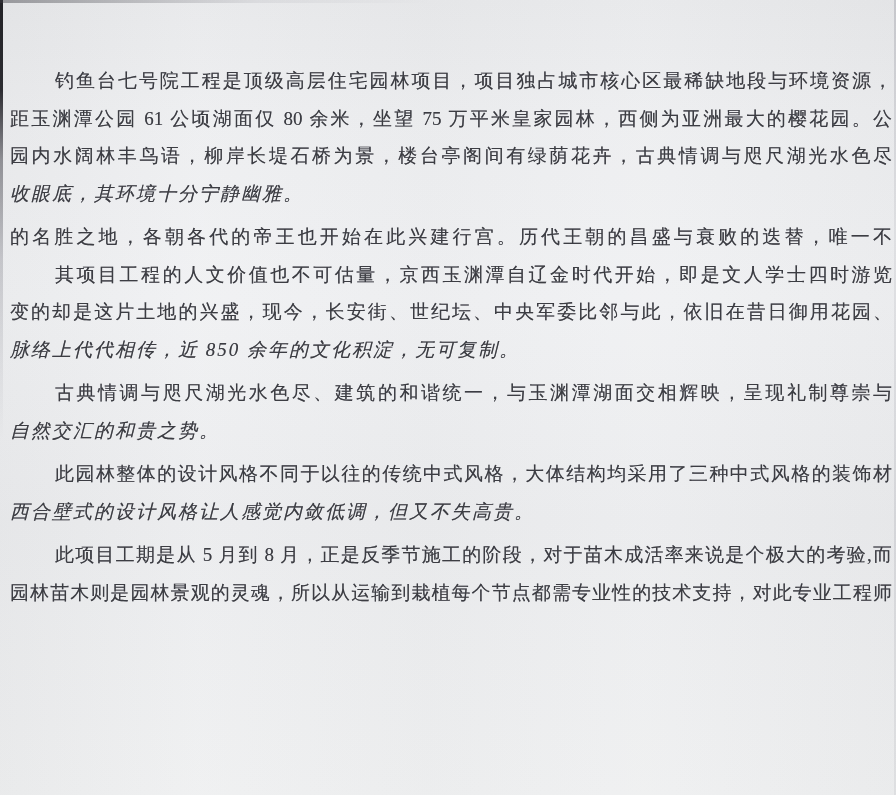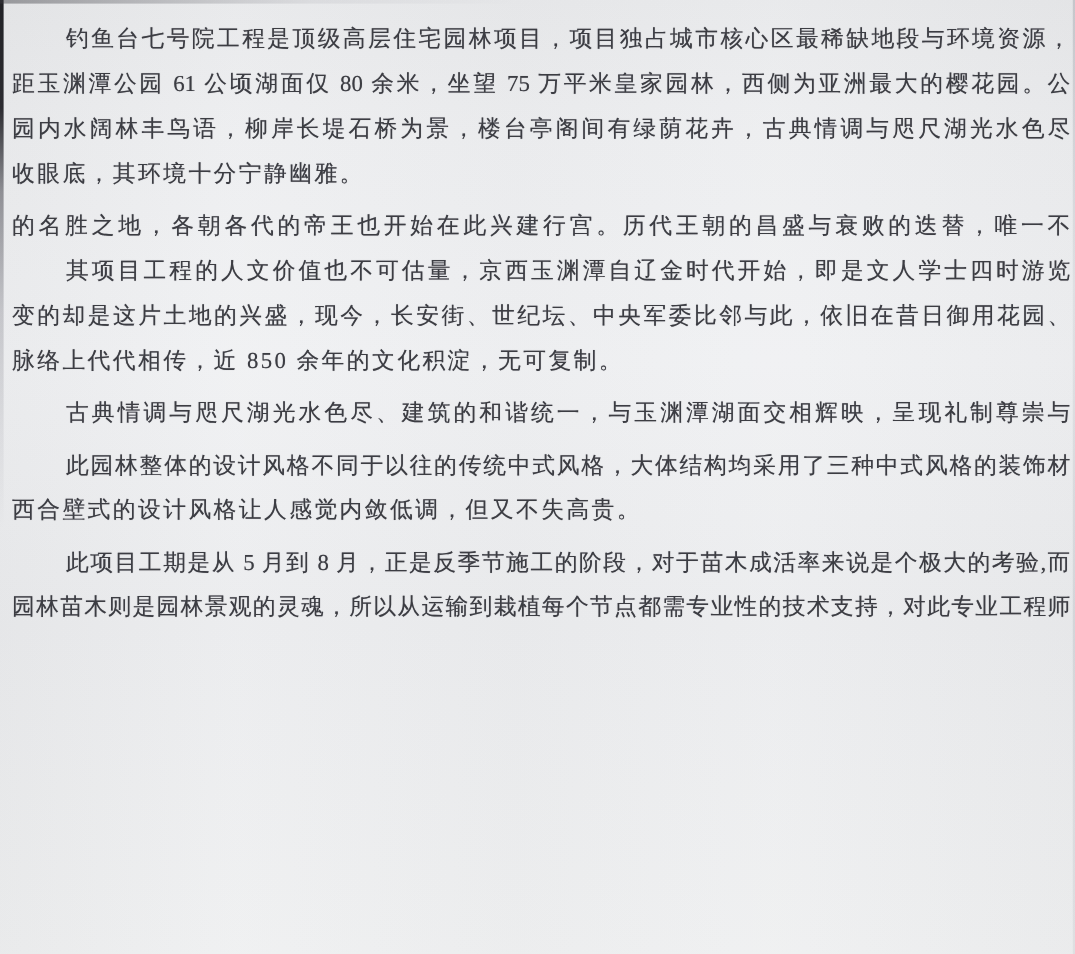--- a/index.html
+++ b/index.html
@@ -65,44 +65,46 @@
     -moz-text-align-last: justify;
     overflow: hidden;
     white-space: nowrap;
   }
   .line.first { text-indent: 45px; }
   .line.last {
     text-align: left;
     text-align-last: left;
     -moz-text-align-last: left;
     letter-spacing: 2px;
+    font-style: italic;
   }
 </style>
 </head>
 <body>
 
 <div class="page">
   <div class="scan-edge-left"></div>
   <div class="scan-edge-right"></div>
   <div class="scan-top-shadow"></div>
-  <div class="content" id="content" style="color: rgb(60, 61, 67);">
+  <div class="content" id="content" style="color: rgb(60, 61, 67); margin-top: 48px;">
       <div class="paragraph">
         <div class="line first">钓鱼台七号院工程是顶级高层住宅园林项目，项目独占城市核心区最稀缺地段与环境资源，</div>
         <div class="line">距玉渊潭公园 61 公顷湖面仅 80 余米，坐望 75 万平米皇家园林，西侧为亚洲最大的樱花园。公</div>
         <div class="line">园内水阔林丰鸟语，柳岸长堤石桥为景，楼台亭阁间有绿荫花卉，古典情调与咫尺湖光水色尽</div>
         <div class="line last">收眼底，其环境十分宁静幽雅。</div>
       </div>
       <div class="paragraph">
         <div class="line">的名胜之地，各朝各代的帝王也开始在此兴建行宫。历代王朝的昌盛与衰败的迭替，唯一不</div>
         <div class="line first">其项目工程的人文价值也不可估量，京西玉渊潭自辽金时代开始，即是文人学士四时游览</div>
         <div class="line">变的却是这片土地的兴盛，现今，长安街、世纪坛、中央军委比邻与此，依旧在昔日御用花园、</div>
         <div class="line last">脉络上代代相传，近 850 余年的文化积淀，无可复制。</div>
       </div>
       <div class="paragraph">
         <div class="line first">古典情调与咫尺湖光水色尽、建筑的和谐统一，与玉渊潭湖面交相辉映，呈现礼制尊崇与</div>
+        <div class="line last">自然交汇的和贵之势。</div>
       </div>
       <div class="paragraph">
         <div class="line first">此园林整体的设计风格不同于以往的传统中式风格，大体结构均采用了三种中式风格的装饰材</div>
         <div class="line last">西合壁式的设计风格让人感觉内敛低调，但又不失高贵。</div>
       </div>
       <div class="paragraph">
         <div class="line first">此项目工期是从 5 月到 8 月，正是反季节施工的阶段，对于苗木成活率来说是个极大的考验,而</div>
         <div class="line">园林苗木则是园林景观的灵魂，所以从运输到栽植每个节点都需专业性的技术支持，对此专业工程师</div>
       </div>
     </div>

